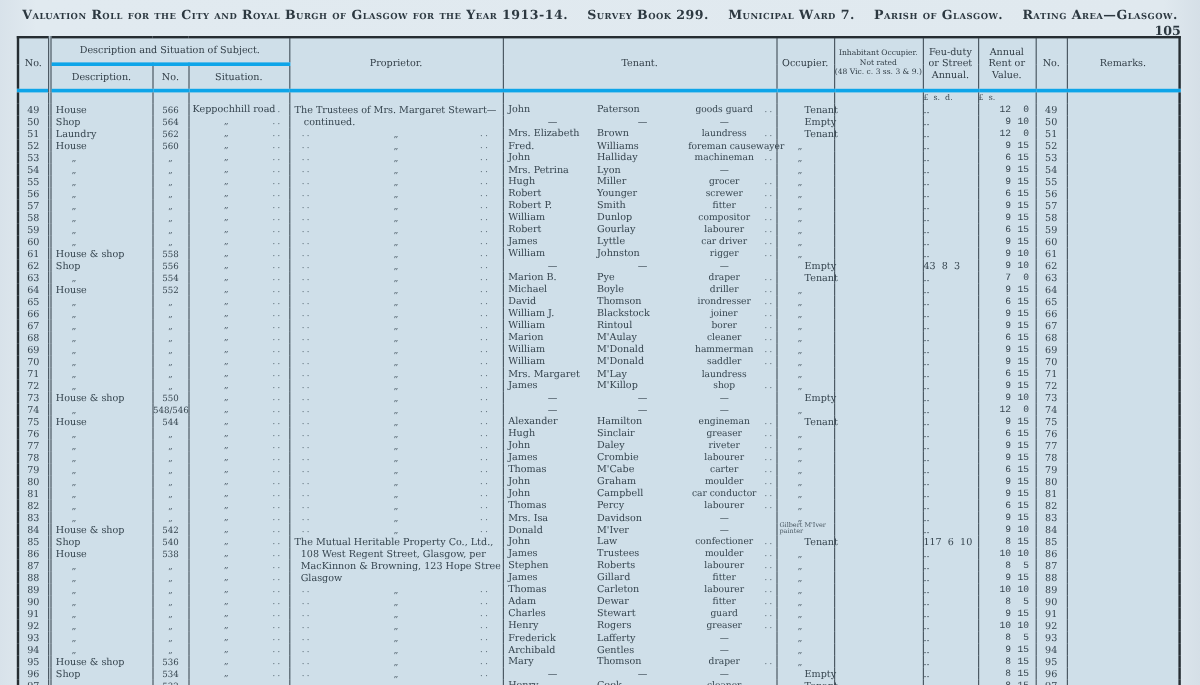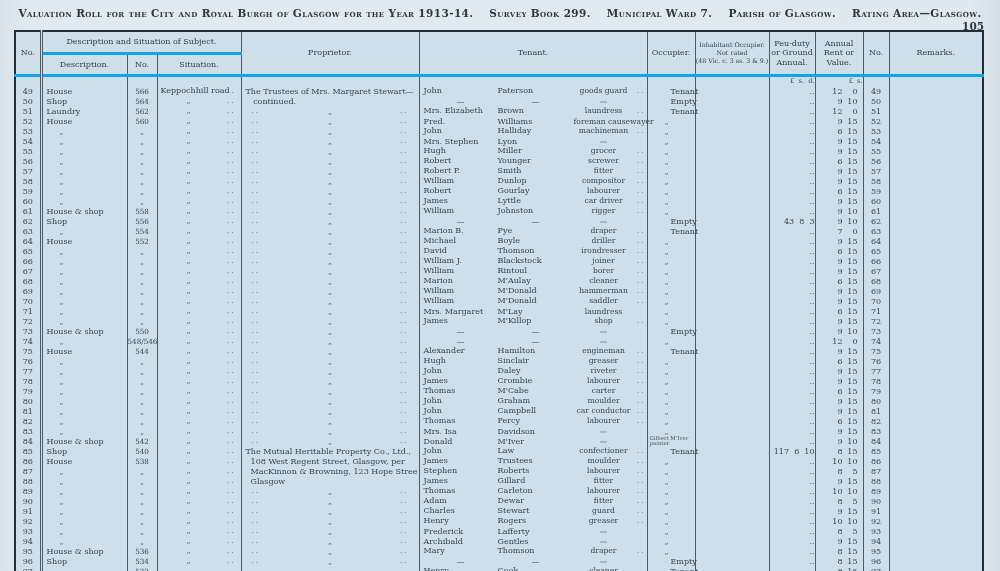--- a/index.html
+++ b/index.html
@@ -48,22 +48,22 @@
   .t-f{display:inline-block;width:74px;padding-left:4px;}
   .t-s{display:inline-block;width:76px;}
   .t-o{display:inline-block;width:60px;text-align:center;font-size:7.6px;}
   .t-d{display:inline-block;width:12px;text-align:right;}
   .is-dash{text-align:center !important;color:#4a5а64;}
   
   td.occ{padding-left:23px;}
   td.occ.is-ditto{padding-left:17px;}
   td.occ.tiny{font-size:5.4px;line-height:4.6px;white-space:normal;padding-left:2px;color:#46555f;}
   
-  td.feu{text-align:right;white-space:pre;}
-  td.rent{text-align:right;padding-right:5px;}
+  td.feu{text-align:left;white-space:pre;}
+  td.rent{text-align:right;padding-right:5px;font-family:Liberation Mono, monospace;}
   .r-l{display:inline-block;width:24px;text-align:right;}
   .r-s{display:inline-block;width:15px;text-align:right;}
   
   tr.currency td{height:9px;font-size:6.6px;color:#3c4b55;}
 </style>
 </head>
 <body>
 
 <div class="sheet">
 
@@ -91,21 +91,21 @@
       <tr>
         <th class="tall" rowspan="2">No.</th>
         <th class="group cdesc" colspan="3">Description and Situation of Subject.</th>
         <th class="tall" rowspan="2">Proprietor.</th>
         <th class="tall" rowspan="2">Tenant.</th>
         <th class="tall" rowspan="2">Occupier.</th>
         <th class="tall pre small3" rowspan="2">Inhabitant Occupier.
 Not rated
 (48 Vic. c. 3 ss. 3 &amp; 9.)</th>
         <th class="tall pre" rowspan="2">Feu-duty
-or Ground
+or Street
 Annual.</th>
         <th class="tall pre" rowspan="2">Annual
 Rent or
 Value.</th>
         <th class="tall" rowspan="2">No.</th>
         <th class="tall" rowspan="2">Remarks.</th>
       </tr>
       <tr>
         <th class="sub cdesc">Description.</th>
         <th class="sub">No.</th>
@@ -230,21 +230,21 @@
       <td class="snum is-ditto">„</td>
       <td class="sit"><span class="sit-t is-ditto">„</span><span class="dots sit-d">..</span></td>
       <td class="prop">
         <span class="p-ditto">
               <span class="dots">..</span>
               <span class="dit is-ditto">„</span>
               <span class="dots">..</span>
             </span>
 
       </td>
-      <td class="tenant"><span class="t-f">Mrs. Stephen</span><span class="t-s">Lyon</span><span class="t-o is-dash">—</span><span class="t-d dots"></span></td>
+      <td class="tenant"><span class="t-f">Mrs. Petrina</span><span class="t-s">Lyon</span><span class="t-o is-dash">—</span><span class="t-d dots"></span></td>
       <td class="occ is-ditto">„</td>
       <td class="inhab"></td>
       <td class="feu">..</td>
       <td class="rent"><span class="r-l">9</span><span class="r-s">15</span></td>
       <td class="no2">54</td>
       <td class="rem"></td>
     </tr>
         <tr>
       <td class="no1">55</td>
       <td class="cdesc is-ditto">„</td>

